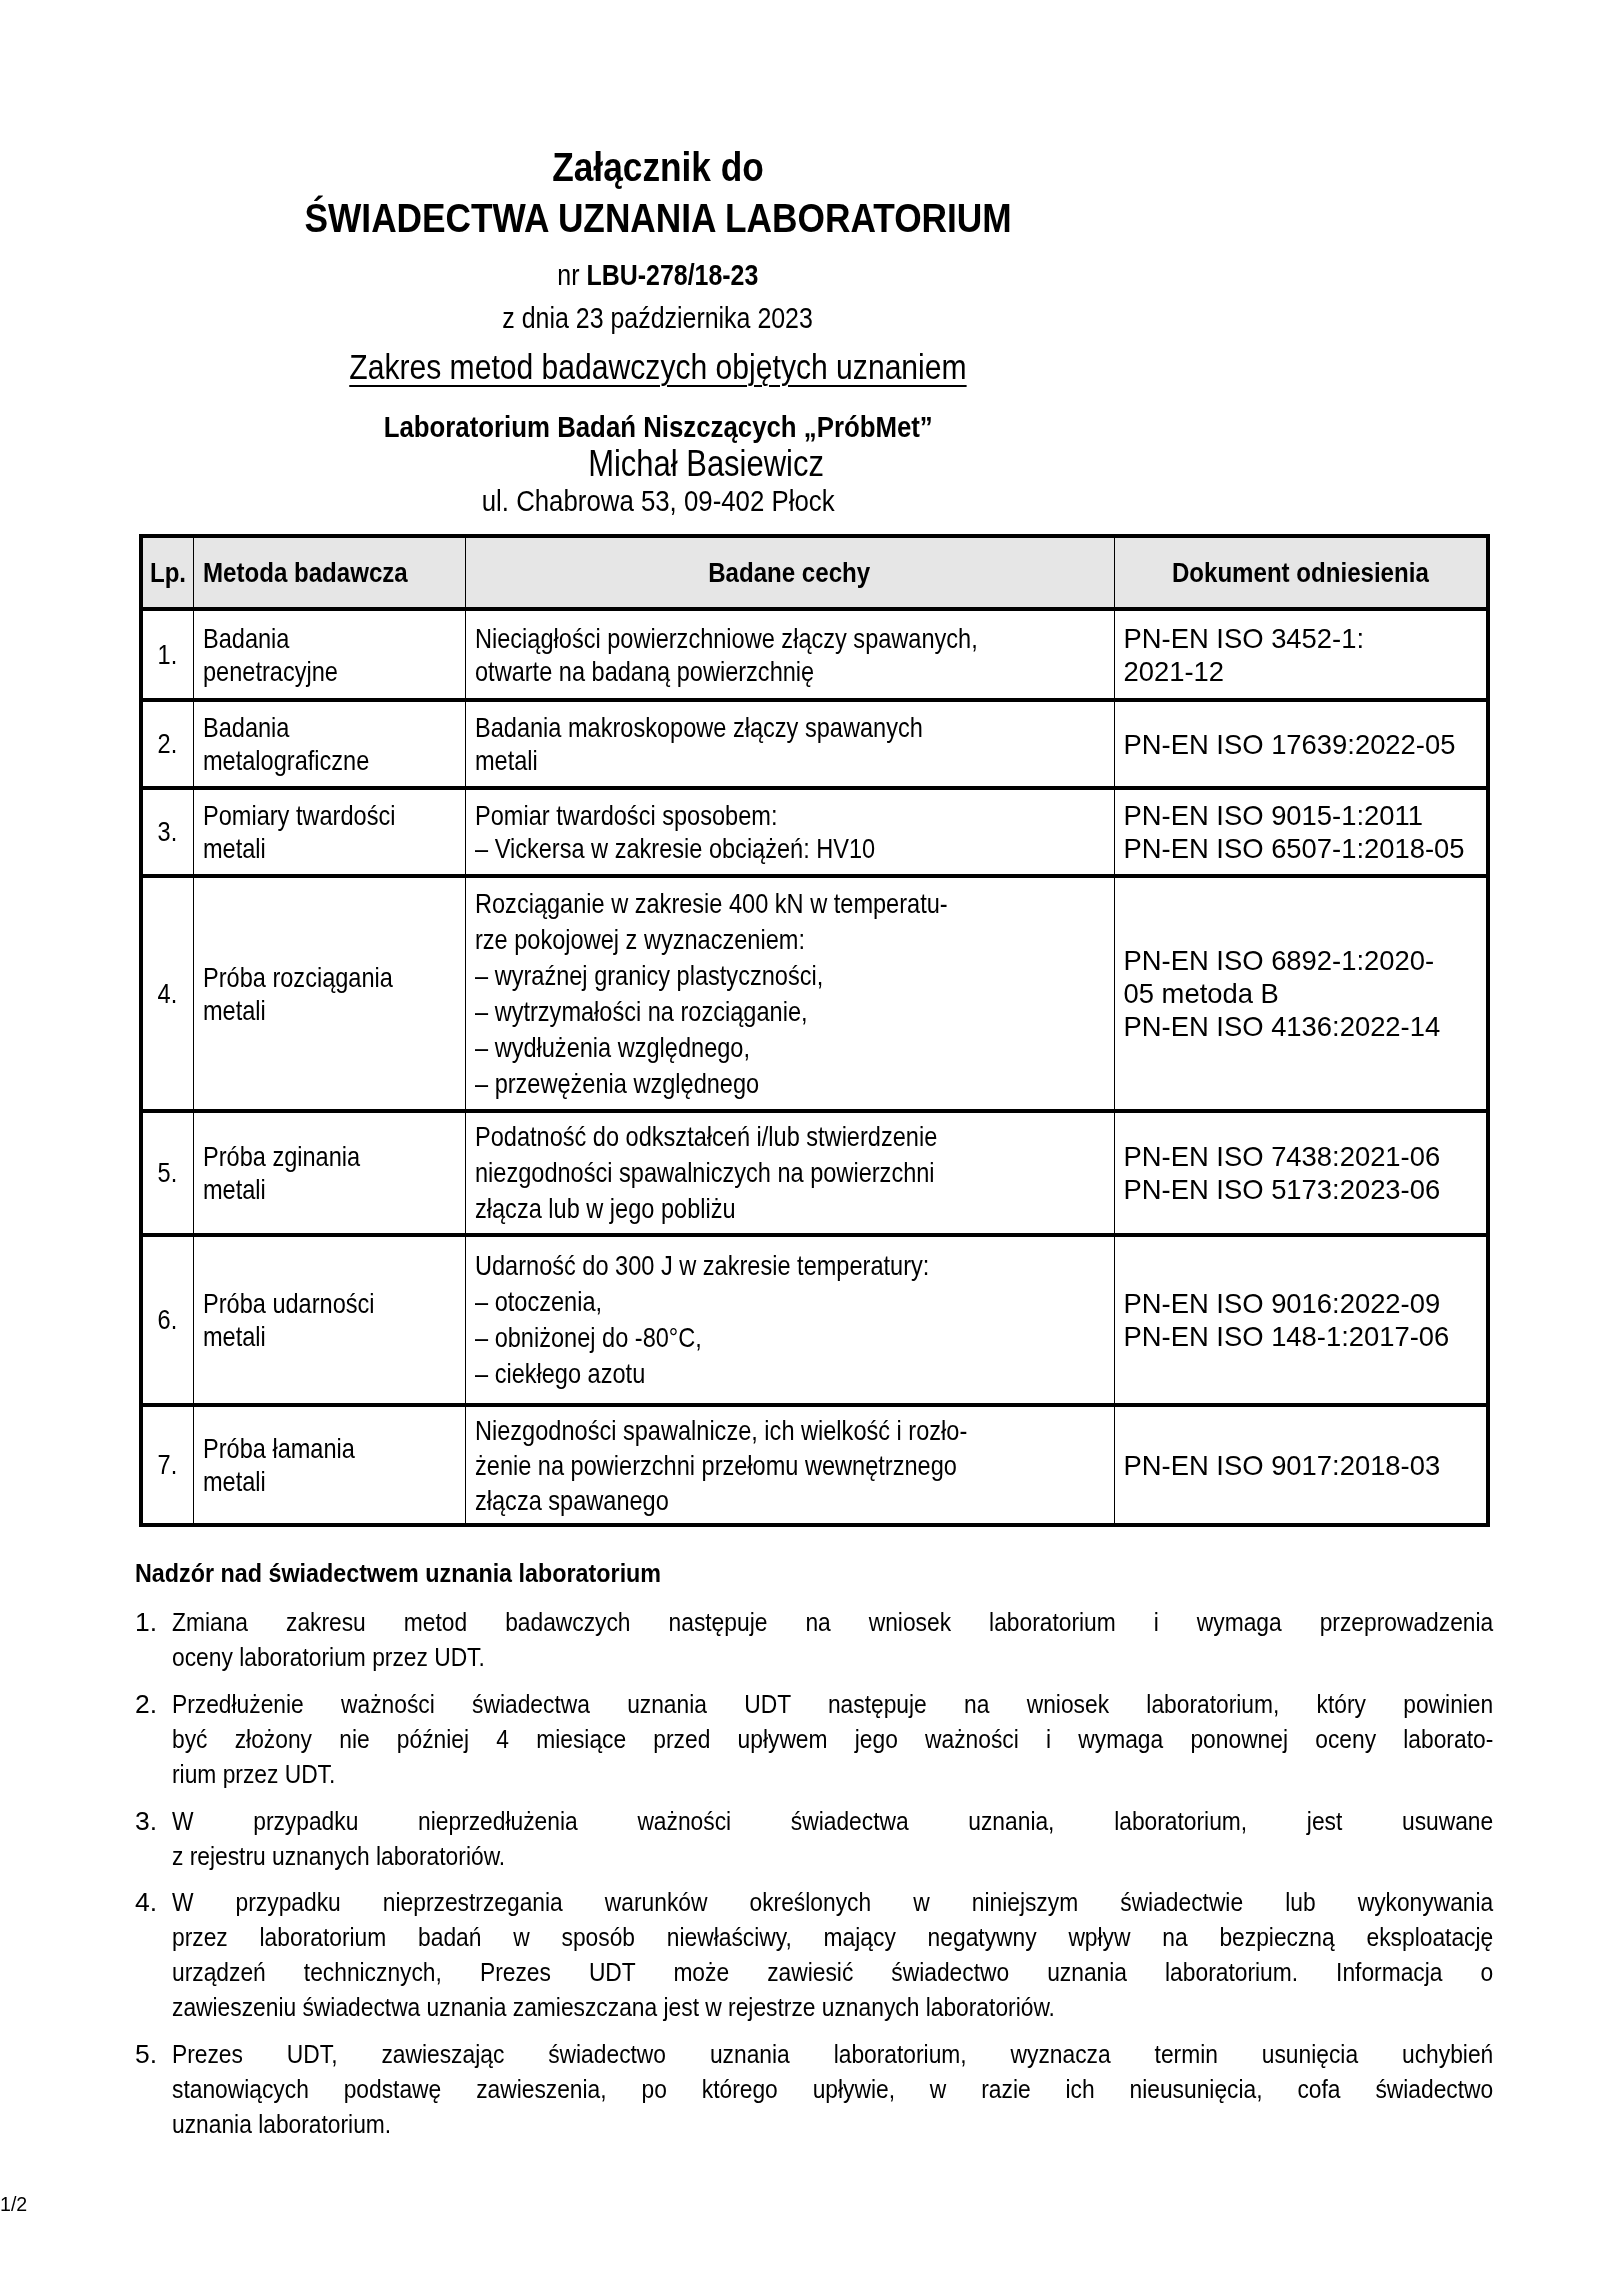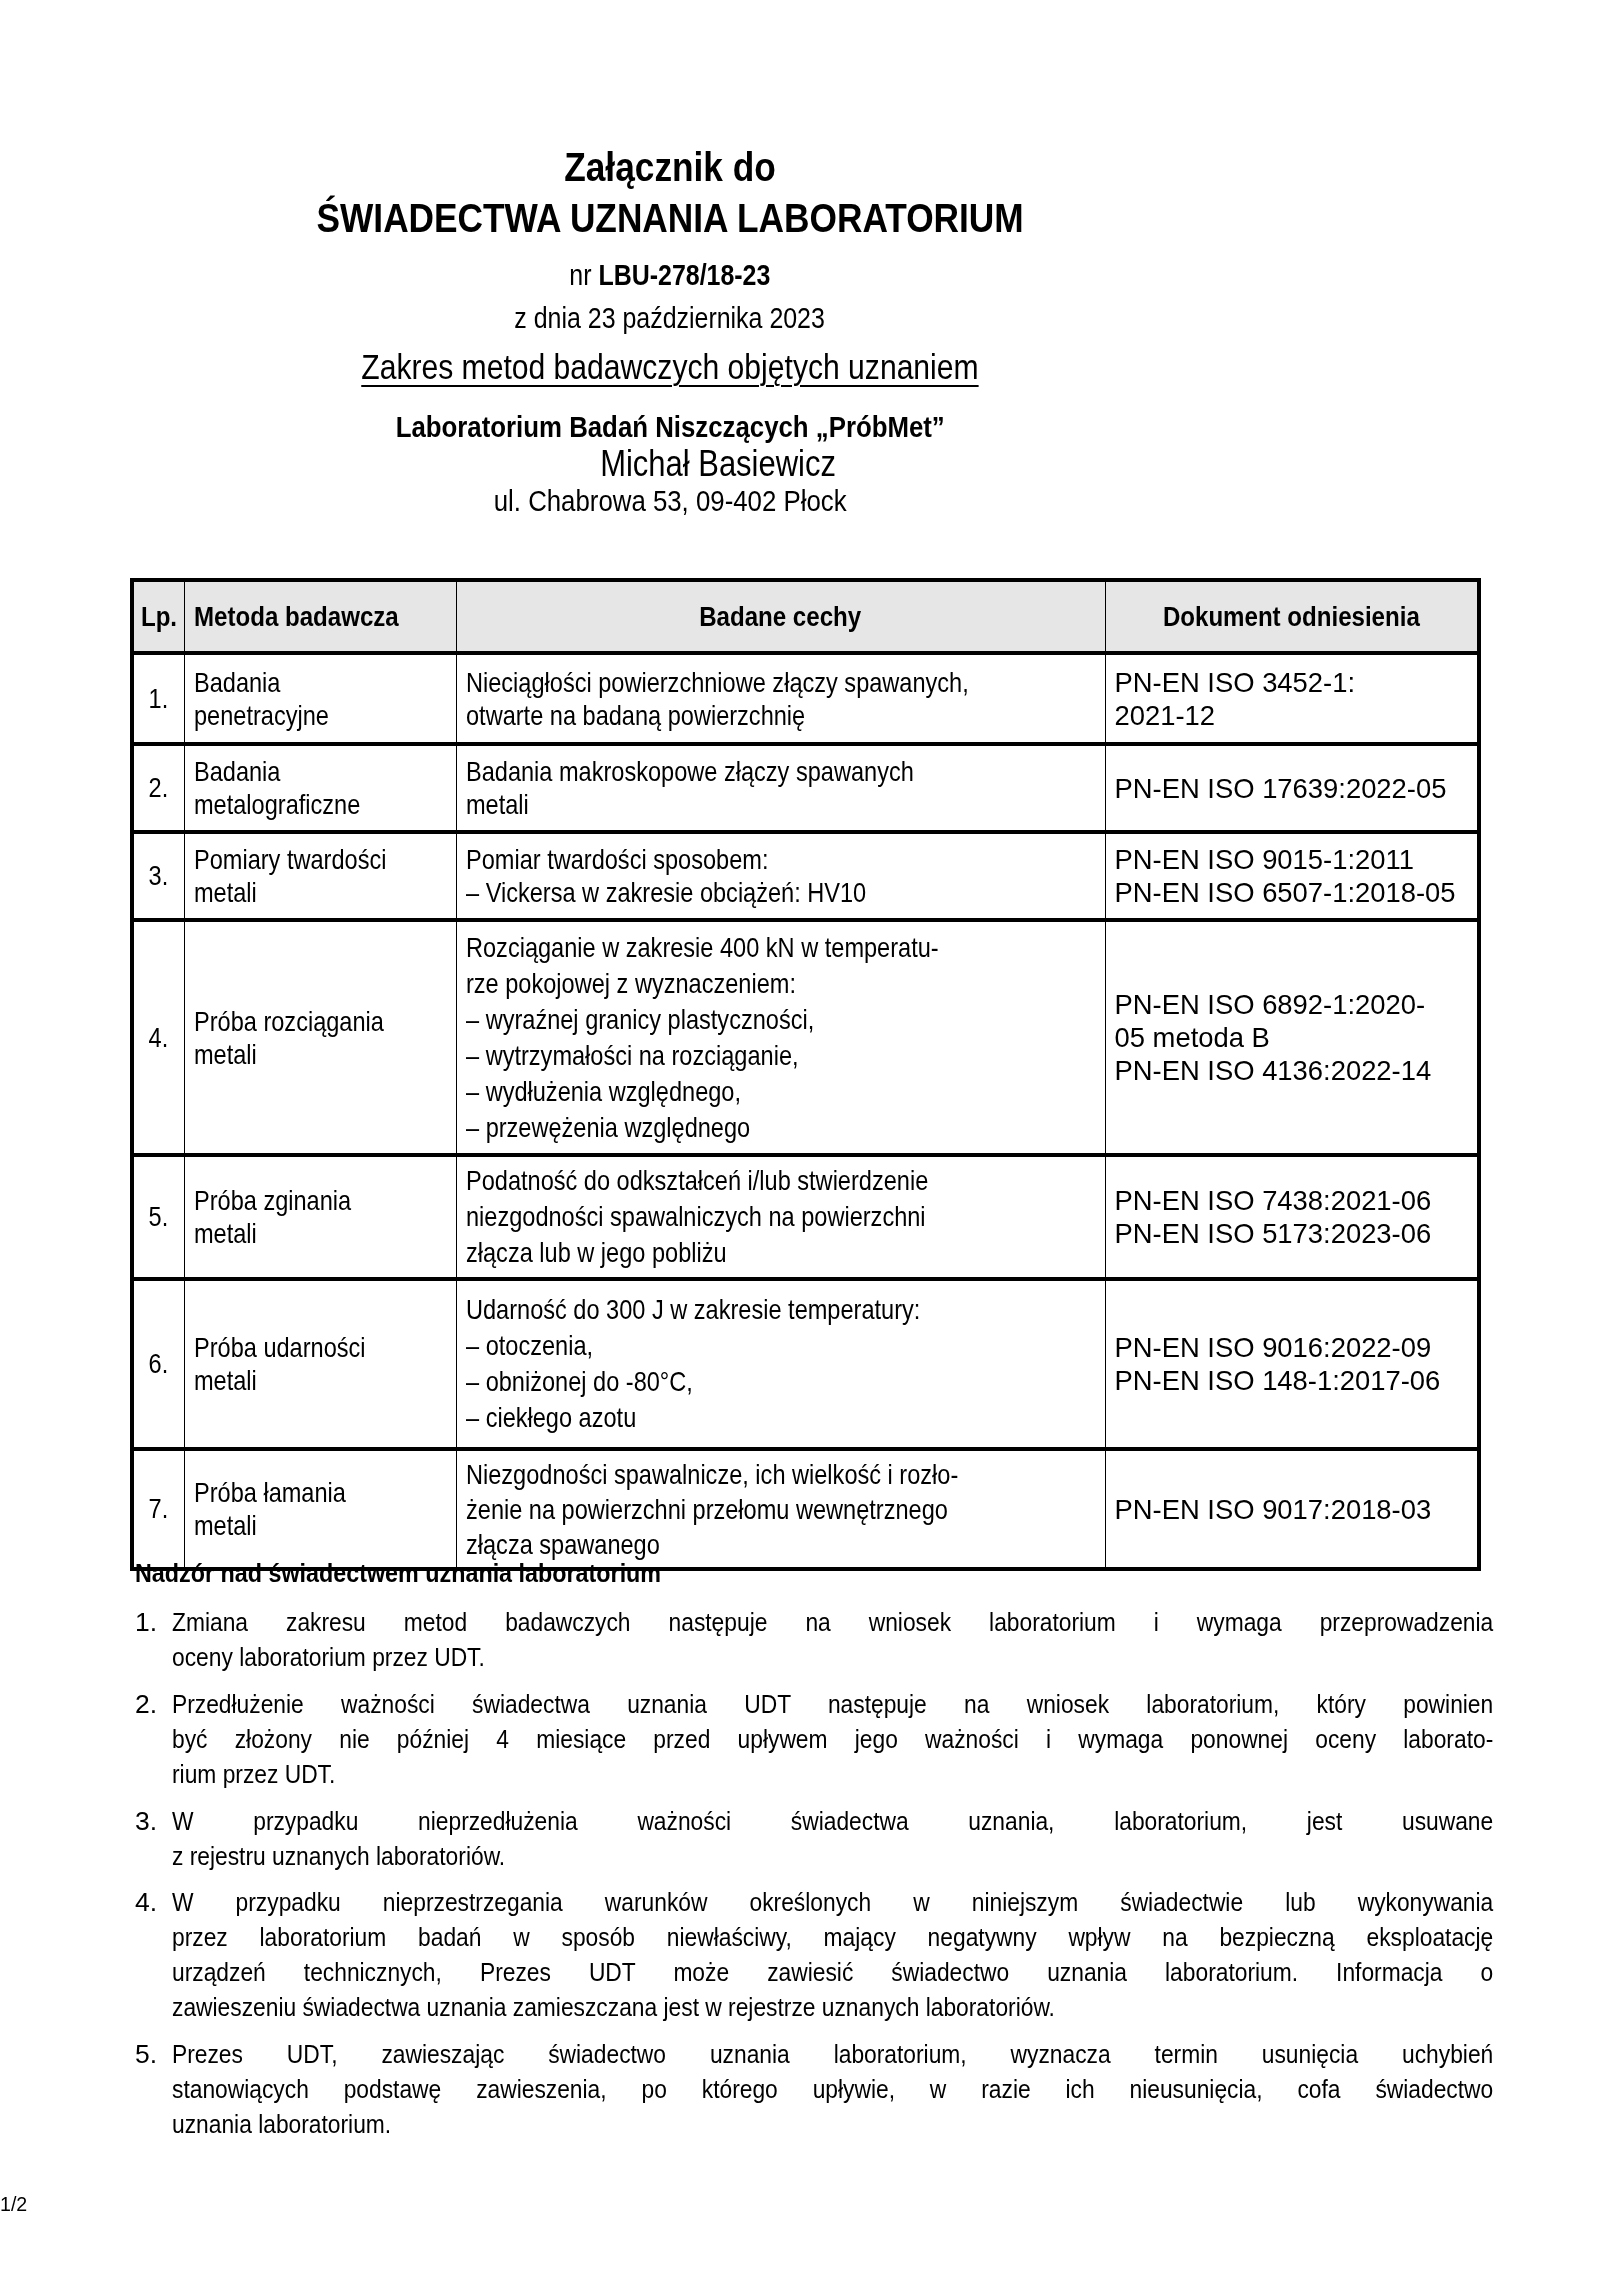--- a/index.html
+++ b/index.html
@@ -1,38 +1,37 @@
 <!DOCTYPE html>
 <html><head>
 <meta charset="utf-8">
 <style>
   html, body { margin: 0; padding: 0; background: #ffffff; }
   body {
     width: 1621px; height: 2293px; position: relative; overflow: hidden;
     font-family: "Liberation Sans", sans-serif; color: #000;
   }
-  .center { position: absolute; left: 16px; width: 1308px; text-align: center; }
+  .center { position: absolute; left: 4px; width: 1308px; text-align: center; }
   .cond { display: inline-block; transform: scaleX(0.86); transform-origin: center; }
   .t1 { top: 143px; font-size: 41px; font-weight: bold; line-height: 49px; }
   .t2 { top: 194px; font-size: 41px; font-weight: bold; line-height: 49px; }
   .t3 { top: 257px; font-size: 29px; line-height: 37px; }
   .t3 b { font-weight: bold; }
   .t4 { top: 300px; font-size: 29px; line-height: 37px; }
   .t5 { top: 345px; font-size: 35px; line-height: 43px; }
   .t5 span.u { text-decoration: underline; text-underline-offset: 5.9px; text-decoration-thickness: 2px; }
   .t6 { top: 408px; font-size: 30px; font-weight: bold; line-height: 37px; }
   .t7 { top: 445px; font-size: 36px; font-weight: normal; line-height: 37px; padding-left: 48px; }
   .t8 { top: 482px; font-size: 30px; line-height: 37px; }
 
   table.scope {
-    position: absolute; left: 130px; top: 534px; width: 1347px;
+    position: absolute; left: 139px; top: 534px; width: 1347px;
     border-collapse: collapse; table-layout: fixed;
     border: 4.9px solid #000;
     font-size: 27.4px;
-    margin-top: 44px;
   }
   table.scope col.c1 { width: 52px; }
   table.scope col.c2 { width: 272px; }
   table.scope col.c3 { width: 649px; }
   table.scope col.c4 { width: 374px; }
   table.scope th, table.scope td {
     border-left: 1.5px solid #000; border-right: 1.5px solid #000;
     border-top: 4.9px solid #000; border-bottom: 4.9px solid #000;
     padding: 0 9px; vertical-align: middle; overflow: hidden;
   }

